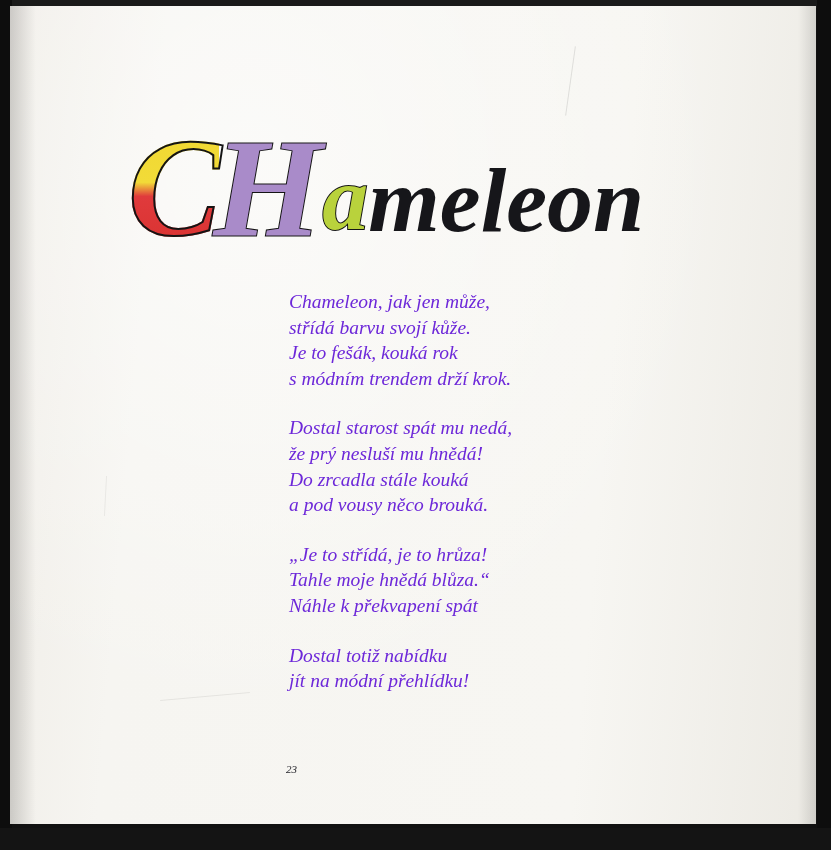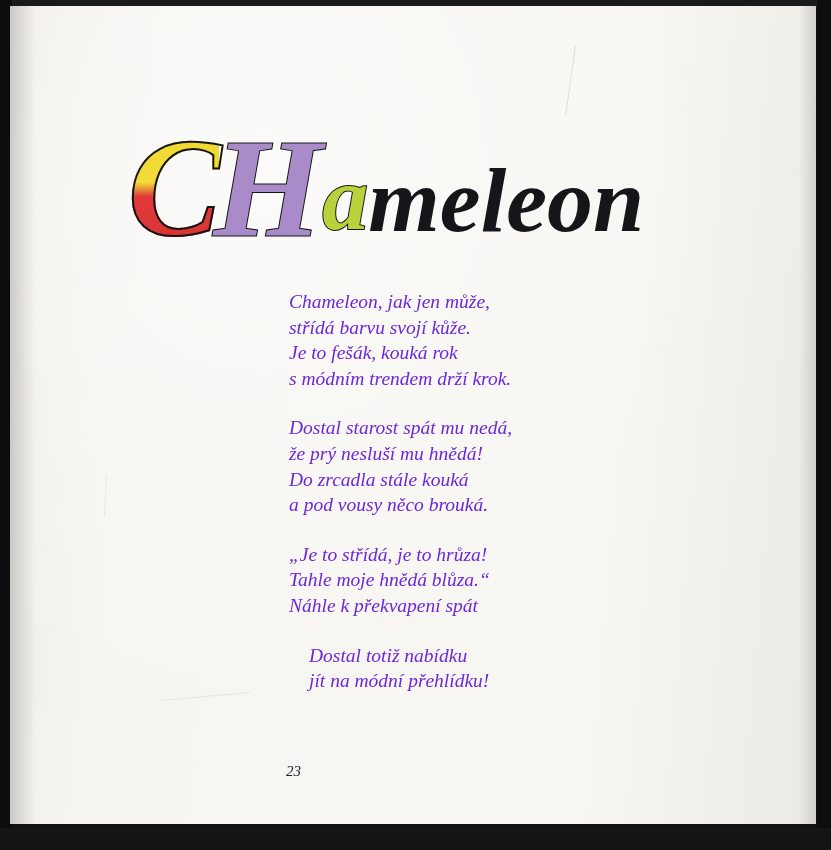--- a/index.html
+++ b/index.html
@@ -161,30 +161,30 @@
     position: absolute;
     left: 279px;
     top: 283px;
     width: 420px;
     font-family: "Liberation Serif", serif;
     font-size: 19.5px;
     line-height: 25.6px;
     color: #6d28d9;
   }
   .stanza { margin: 0 0 24px 0; }
-  .stanza:last-child { margin-bottom: 0; margin-left: 20px; }
+  .stanza:last-child { margin-bottom: 0; }
   .line { white-space: pre; }
 
   
   .page-number {
     position: absolute;
     left: 276px;
     top: 757px;
     font-family: "Liberation Serif", serif;
-    font-size: 15px;
+    font-size: 11px;
     color: #23232a;
   }
 </style>
 </head>
 <body>
 
 <div id="scan">
 
   <div class="scan-edge-top"></div>
   <div class="scan-edge-left"></div>

